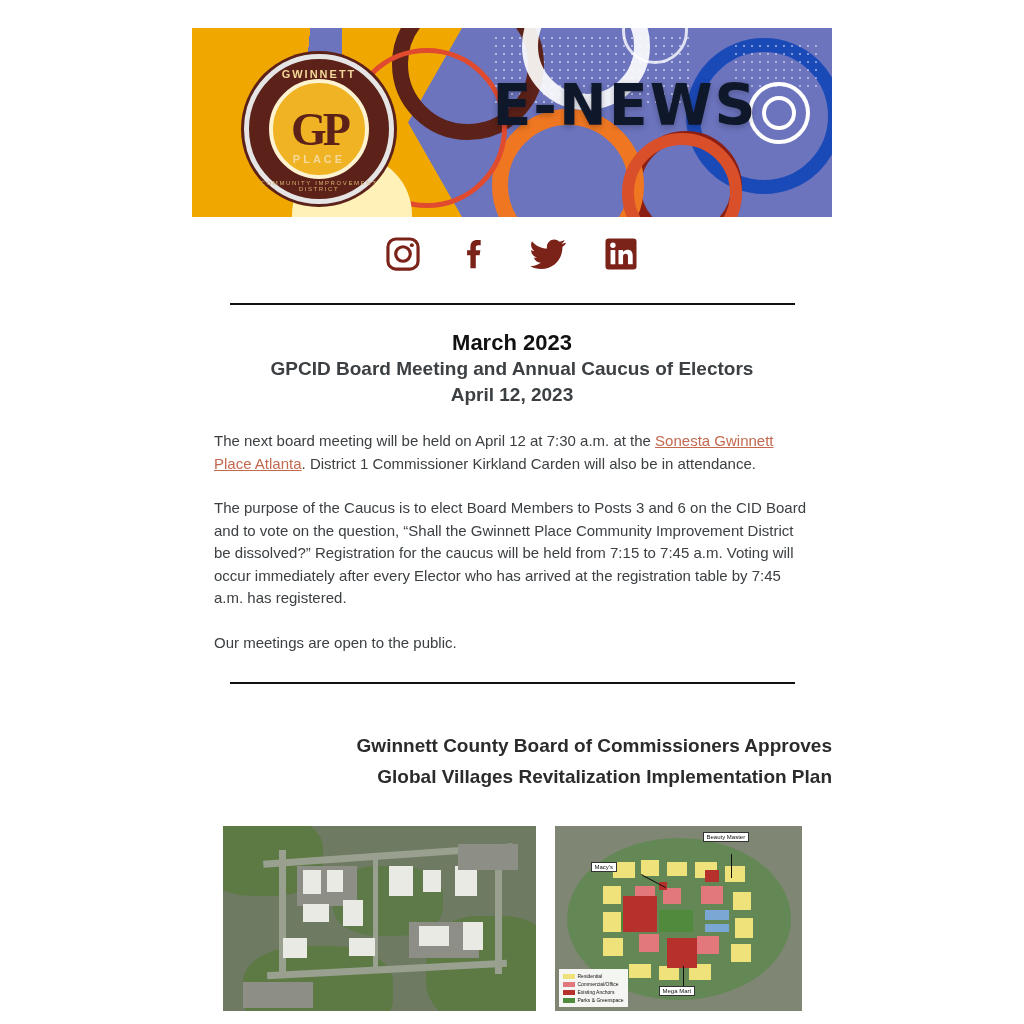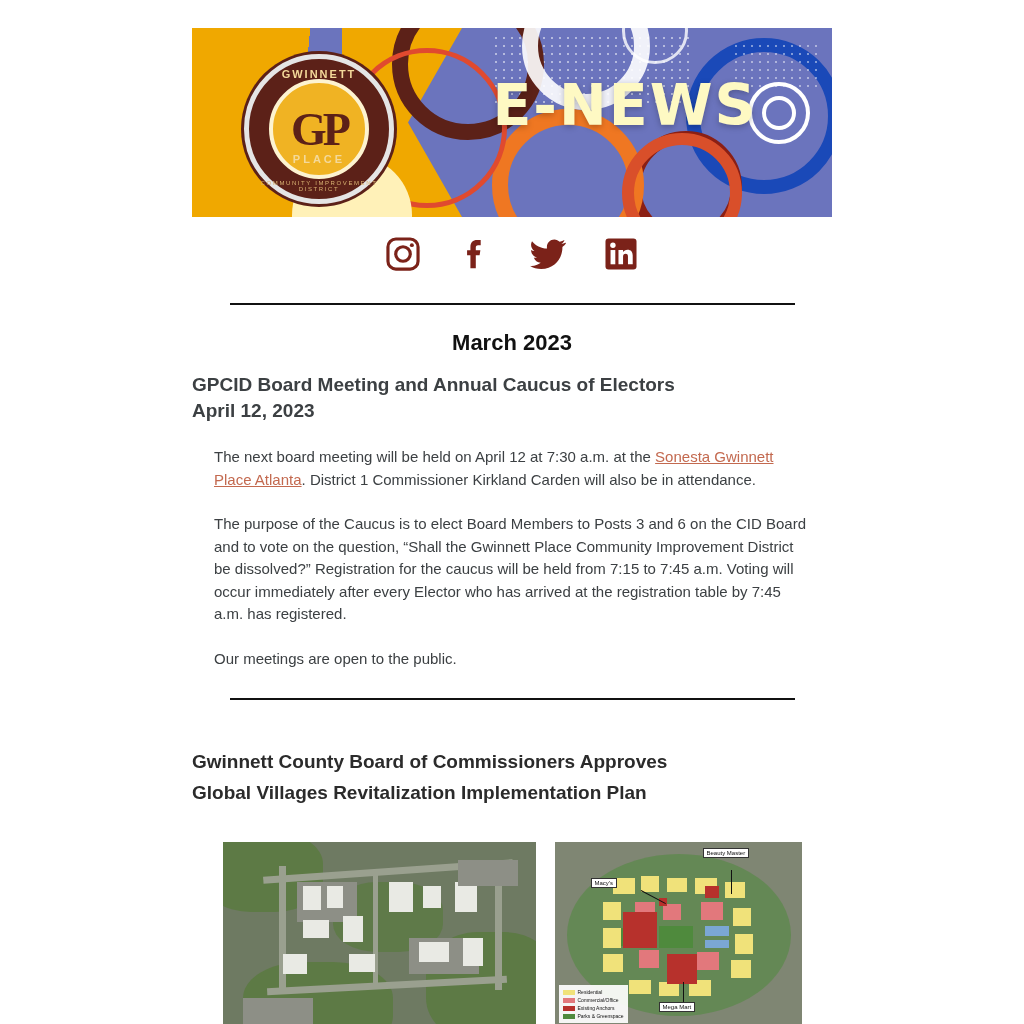--- a/index.html
+++ b/index.html
@@ -112,21 +112,21 @@
   .logo-ring-text {
     position: absolute; bottom: 7px; left: 0; width: 100%;
     text-align: center; color: #d8b272;
     font-size: 6px; letter-spacing: 1.6px;
   }
   .enews {
     position: absolute;
     left: 238px; top: 44px;
     width: 390px;
     text-align: center;
-    color: #fef9c3;
+    color: #0f172a;
     font-size: 57px;
     font-weight: bold;
     letter-spacing: 2px;
     text-shadow: 0 2px 6px rgba(0,0,0,.25);
     font-family: "DejaVu Sans", sans-serif;
   }
   .tagline {
     position: absolute;
     left: 238px; top: 112px;
     width: 390px;
@@ -155,41 +155,41 @@
 
   
   .month {
     text-align: center;
     font-size: 22px;
     font-weight: bold;
     color: #111111;
     margin-top: 25px;
   }
   .h-sub {
+    text-align: center;
     font-size: 19px;
     font-weight: bold;
     color: #3c4043;
     line-height: 26px;
-    margin-top: 16px;
   }
   .body {
     color: #3c4043;
     font-size: 15px;
     line-height: 22.5px;
     margin-top: 22px;
     padding: 0 22px;
   }
   .body p { margin: 0 0 22px 0; }
   .body p:last-child { margin-bottom: 0; }
   a.link {
     color: #c3694f;
     text-decoration: underline;
   }
   .h-section {
-    text-align: left;
+    text-align: right;
     font-size: 19px;
     font-weight: bold;
     color: #2b2b2b;
     line-height: 31px;
     margin-top: 46px;
   }
 
   
   .imgrow {
     display: flex;

